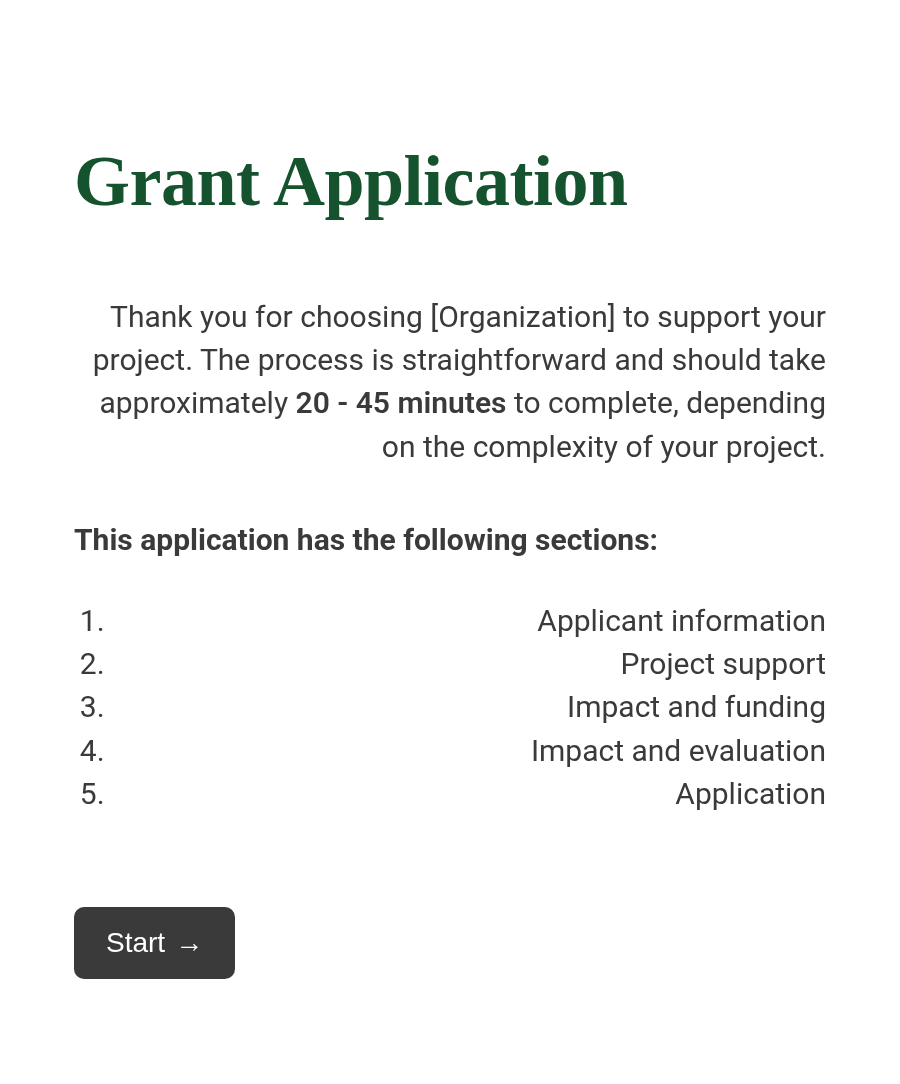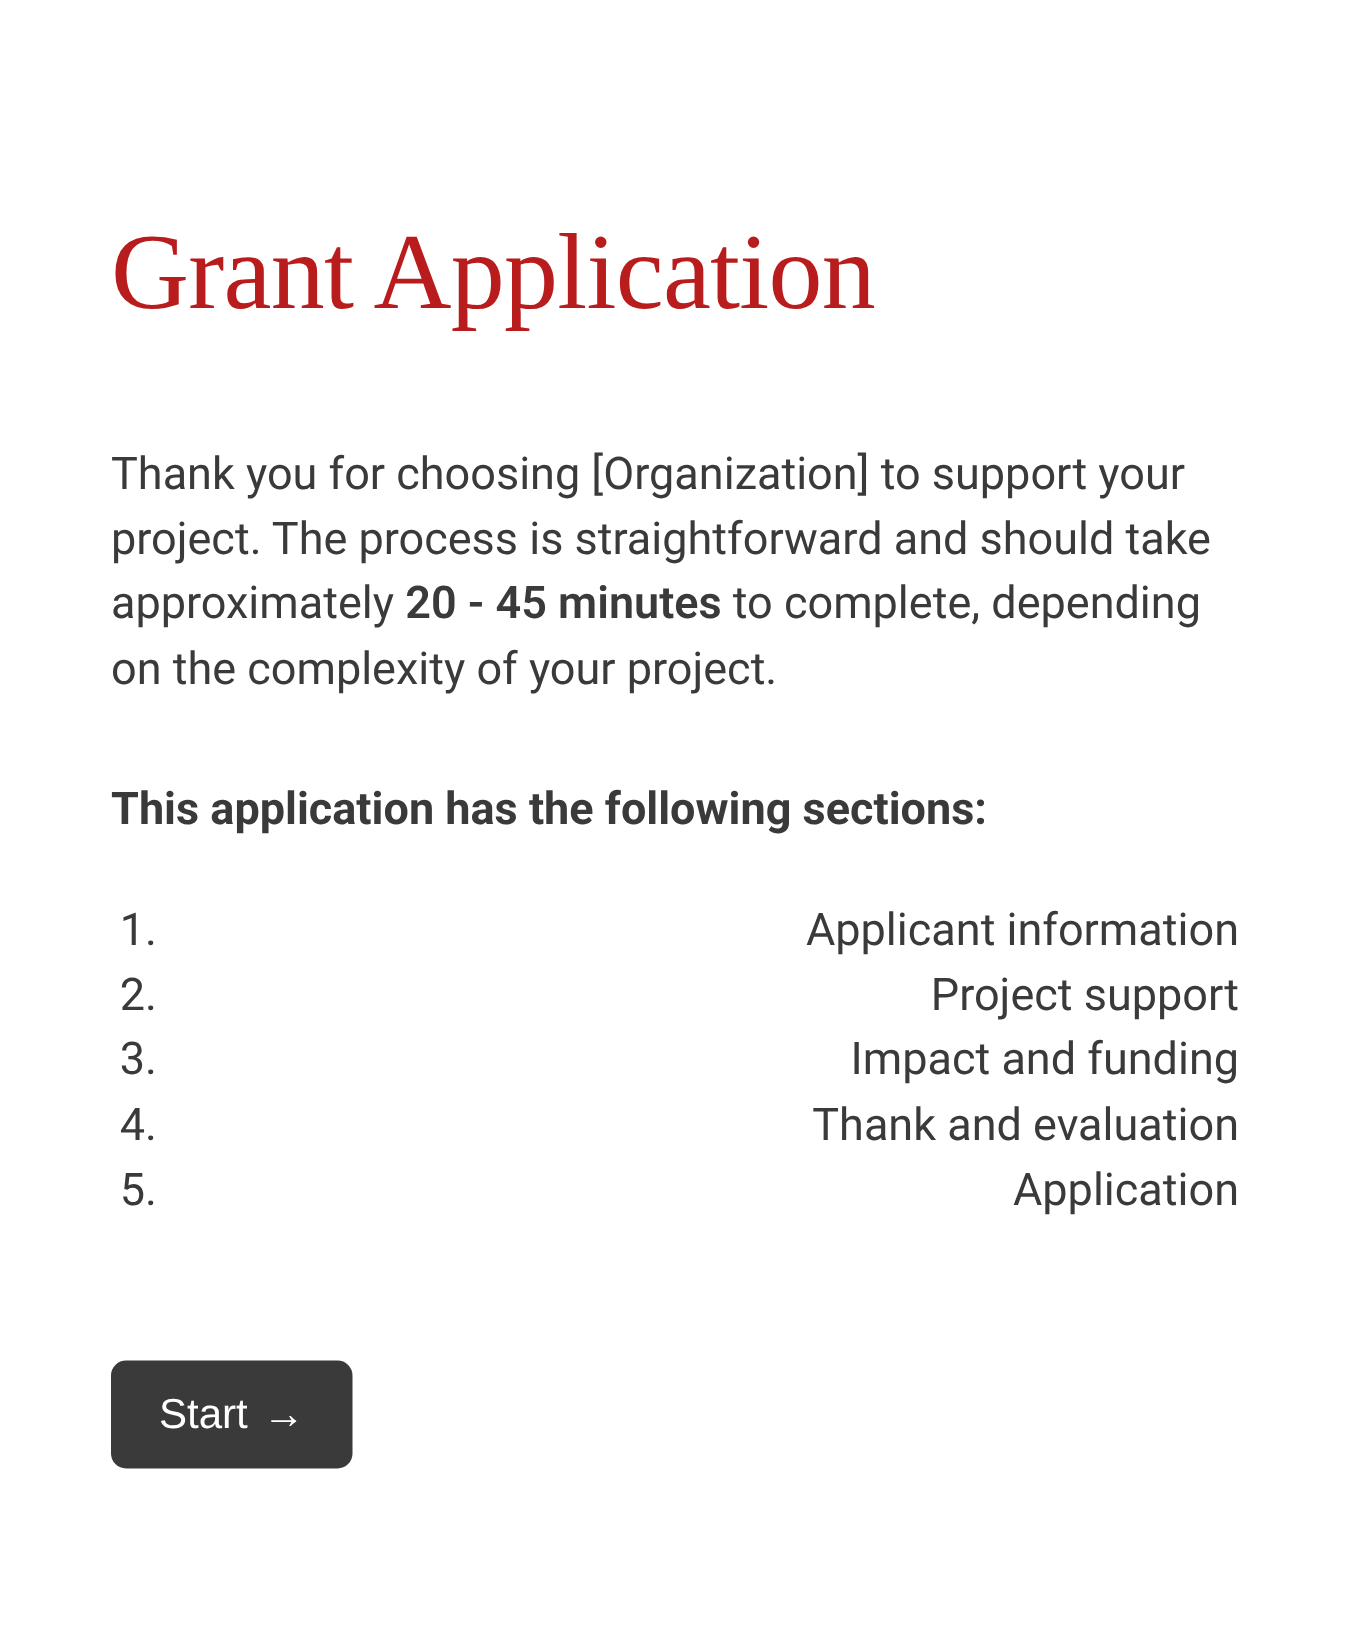--- a/index.html
+++ b/index.html
@@ -11,31 +11,32 @@
       background: #ffffff;
       font-family: -apple-system, BlinkMacSystemFont, "Segoe UI", Roboto, Helvetica, Arial, sans-serif;
       width: 900px;
       height: 1084px;
       padding: 0 74px;
       color: #3a3a3a;
     }
     .page-title {
       font-family: Georgia, "Times New Roman", serif;
       font-size: 72px;
-      font-weight: 400;
-      color: #b91c1c;
+      font-weight: 700;
+      color: #14532d;
       margin-top: 140px;
       letter-spacing: -0.5px;
     }
     .intro-paragraph {
       font-size: 30px;
       line-height: 1.44;
       color: #3a3a3a;
       margin-top: 72px;
       font-weight: 400;
+      text-align: right;
     }
     .intro-paragraph .bold {
       font-weight: 600;
     }
     .sections-intro {
       font-size: 30px;
       line-height: 1.44;
       color: #3a3a3a;
       margin-top: 50px;
       font-weight: 700;
@@ -82,21 +83,21 @@
 <p class="intro-paragraph">
   <span>Thank you for choosing [Organization] to support your project. The process is straightforward and should take approximately </span><span class="bold">20 - 45 minutes</span><span> to complete, depending on the complexity of your project.</span>
 </p>
 
 <p class="sections-intro">This application has the following sections:</p>
 
 <ol class="sections-list">
   <li>Applicant information</li>
   <li>Project support</li>
   <li>Impact and funding</li>
-  <li>Thank and evaluation</li>
+  <li>Impact and evaluation</li>
   <li>Application</li>
 </ol>
 
 <button class="start-button">
   <span>Start</span>
   <span class="arrow">→</span>
 </button>
 
 
 

